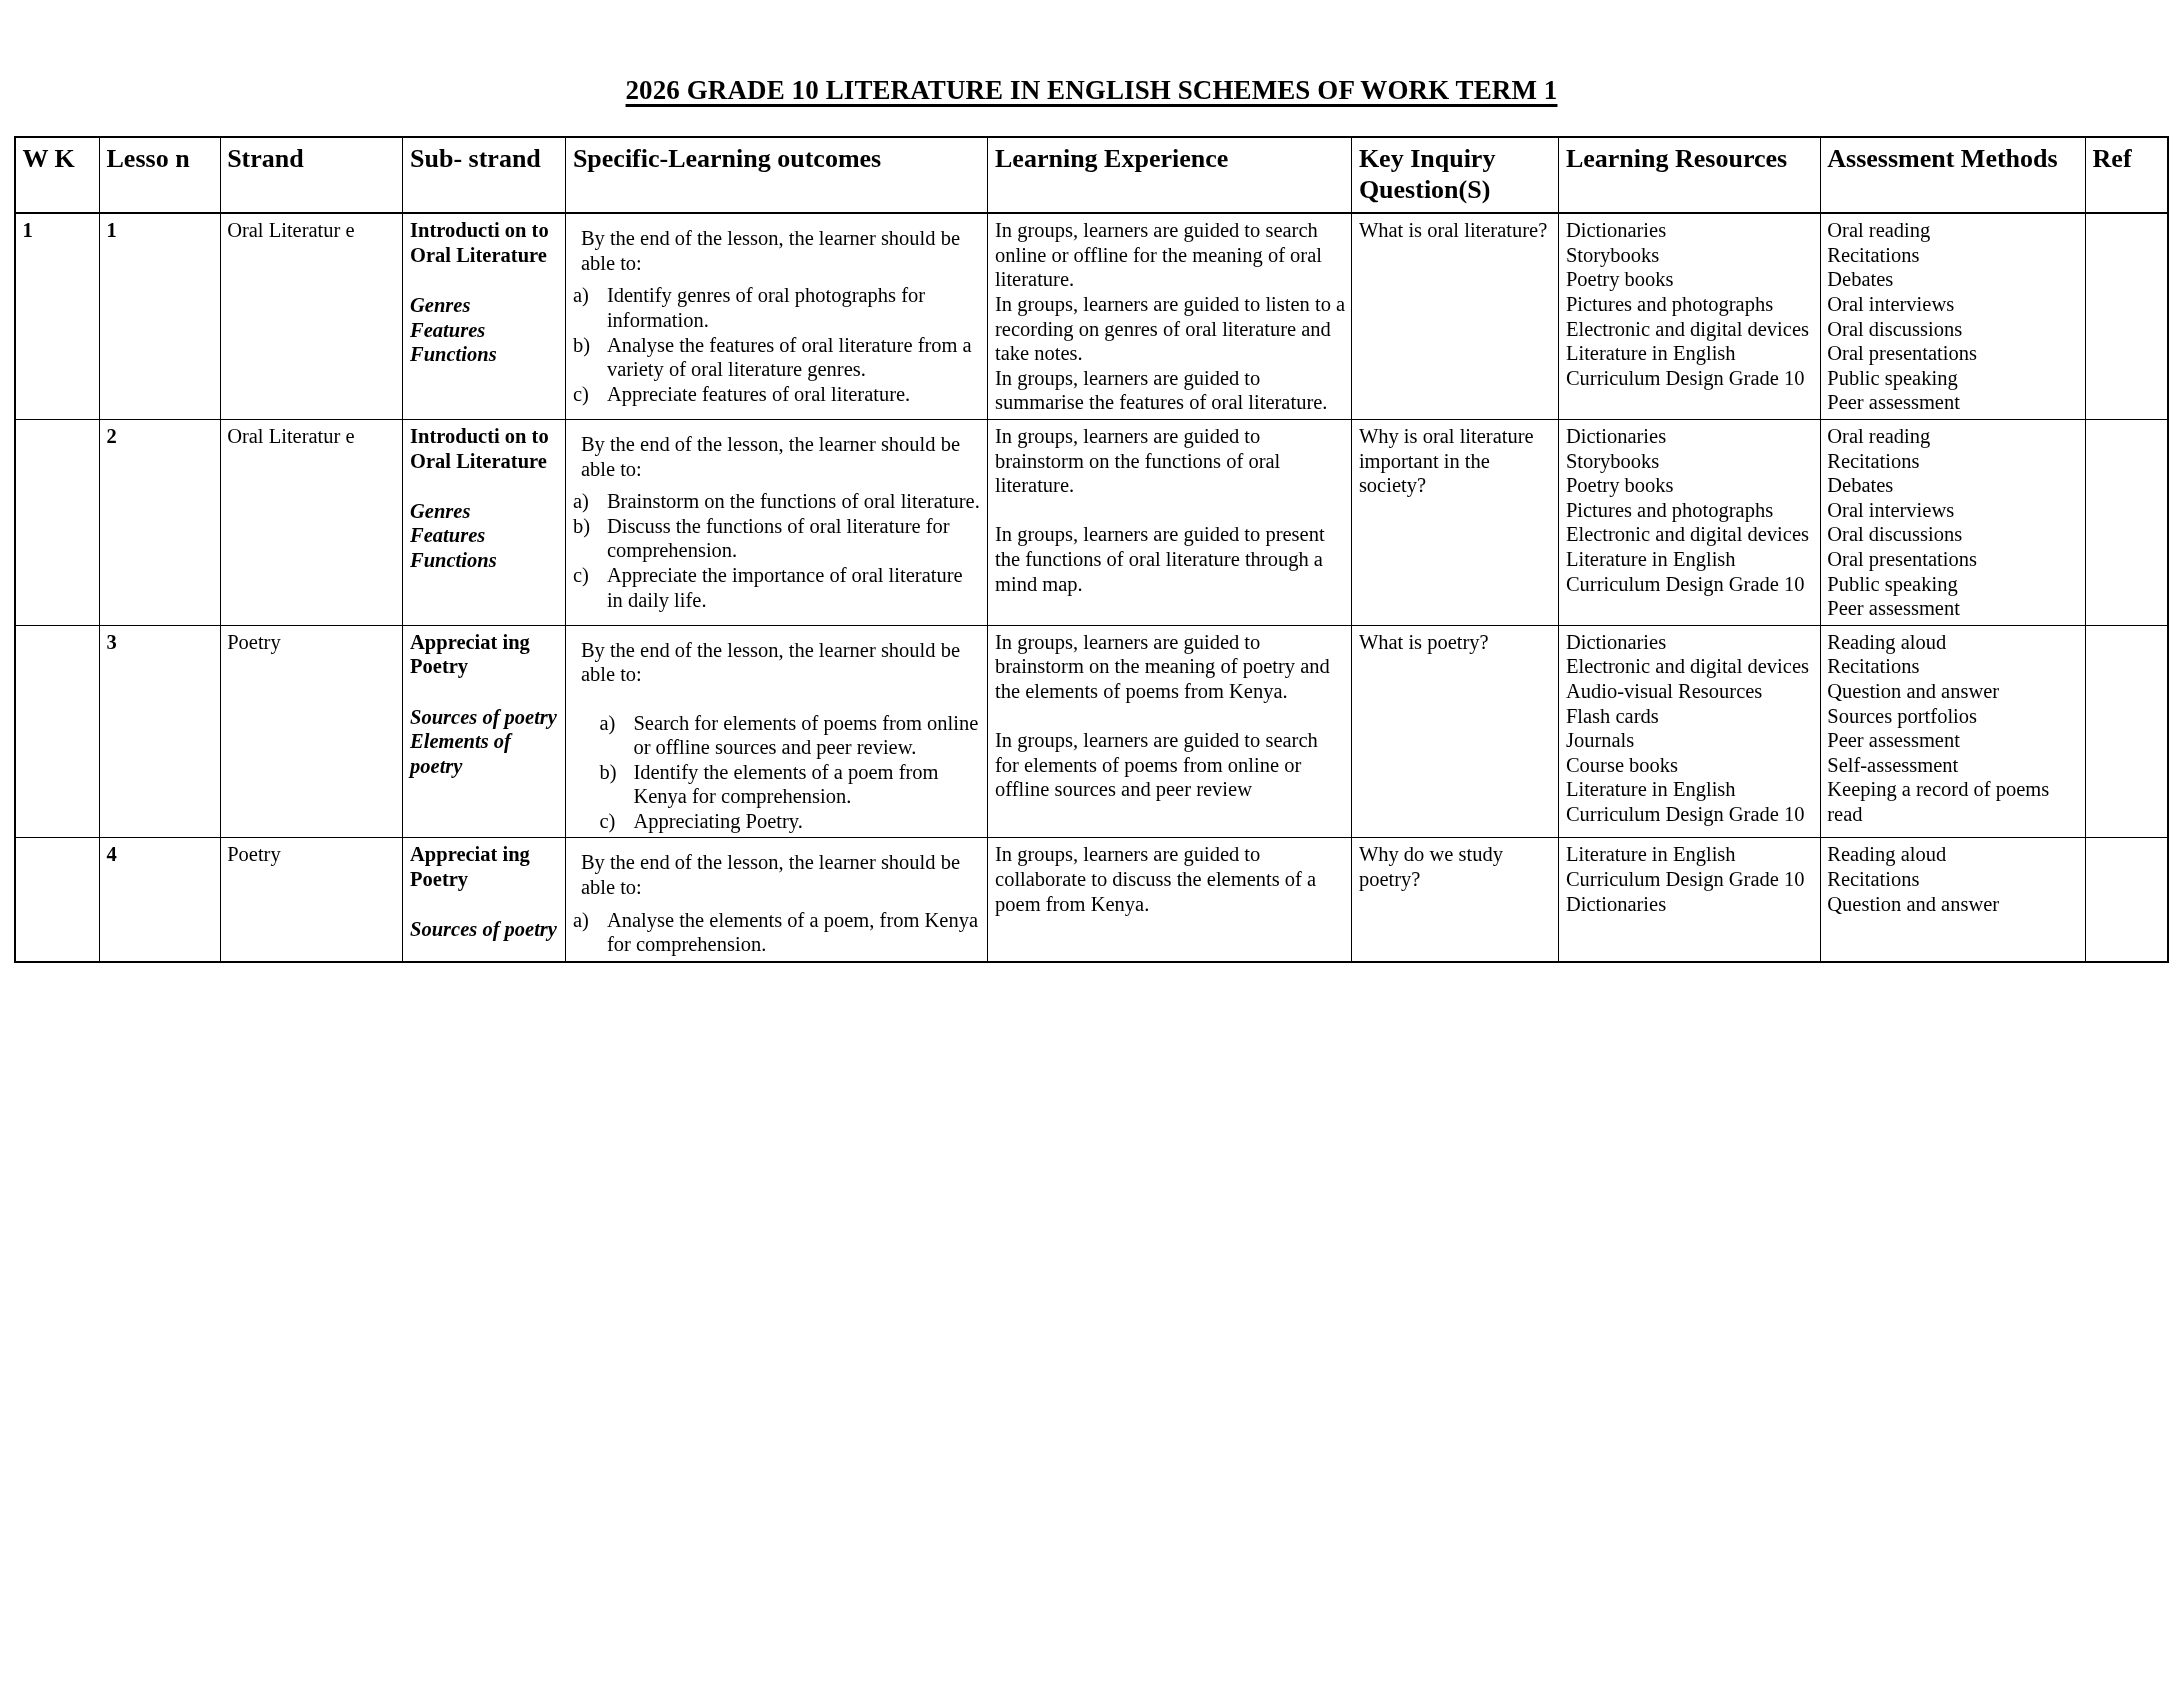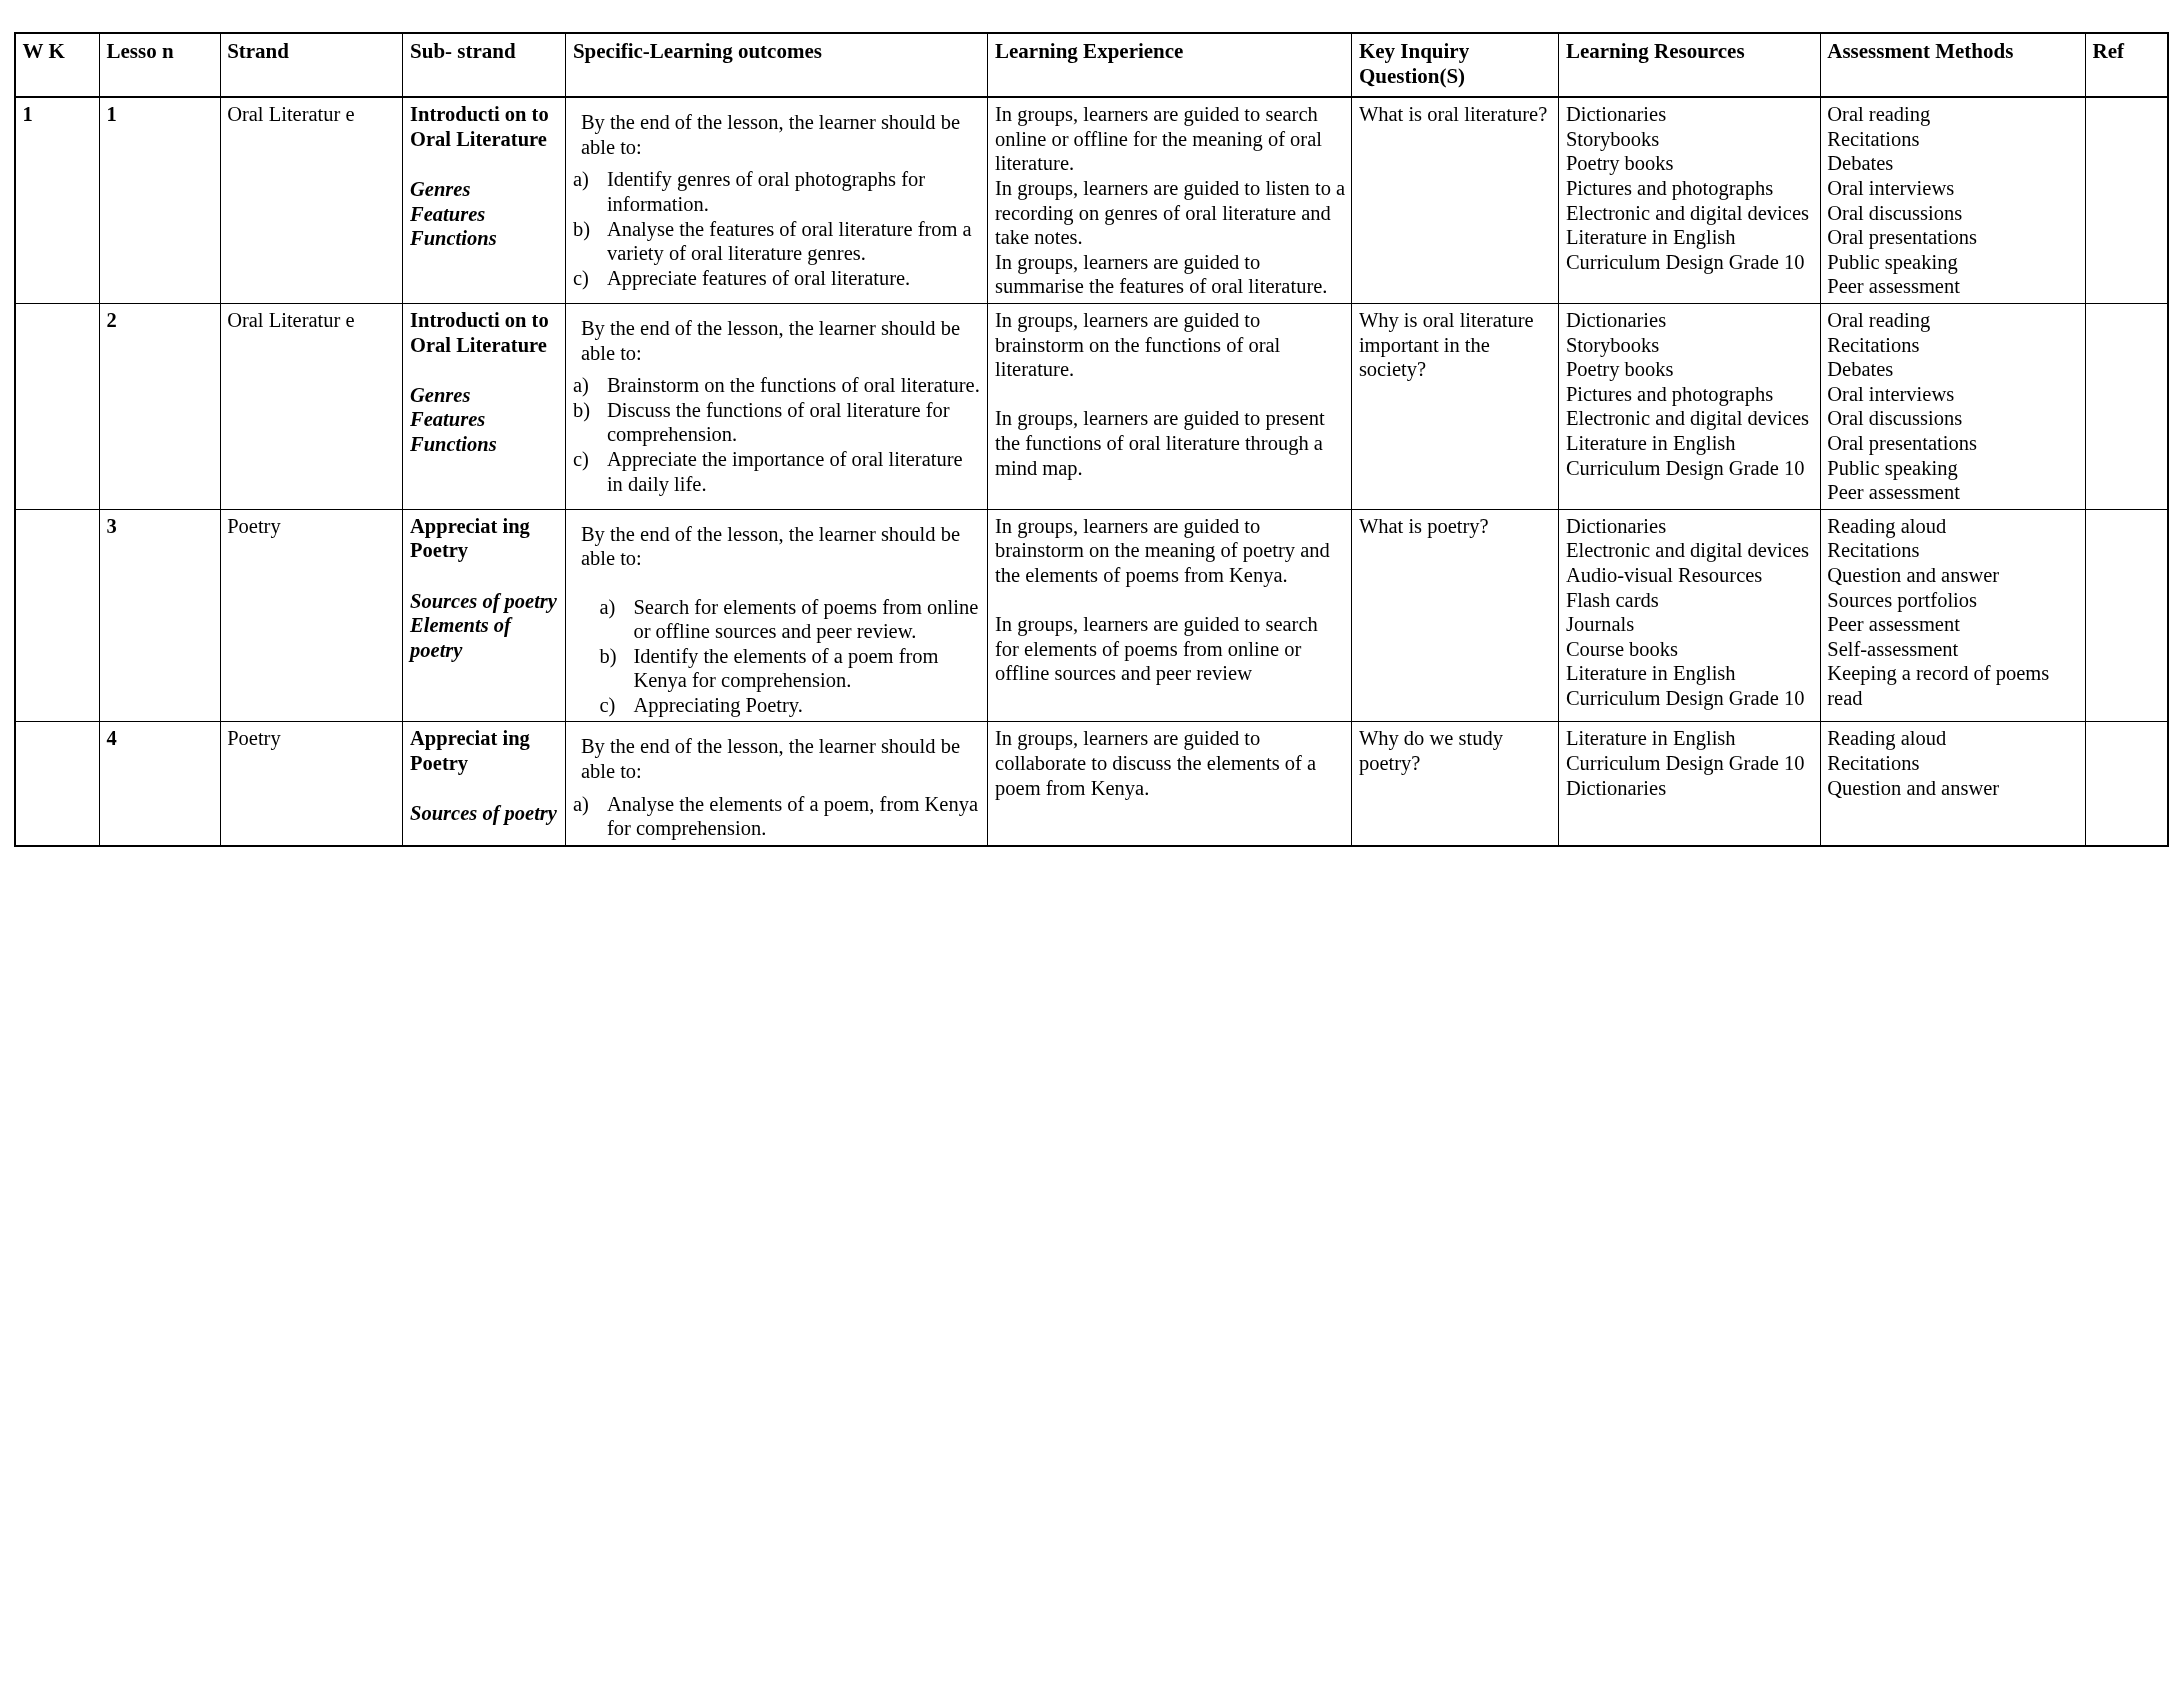--- a/index.html
+++ b/index.html
@@ -62,21 +62,21 @@
     vertical-align: top;
     padding: 4px 6px 4px 6.6px;
     font-size: 20.5px;
     line-height: 1.20;
     box-sizing: border-box;
     word-wrap: break-word;
     overflow-wrap: anywhere;
   }
   table.sow thead th {
     font-weight: bold;
-    font-size: 21px;
+    font-size: 26px;
     text-align: left;
     padding-top: 5.3px;
     padding-bottom: 6.6px;
   }
   table.sow thead tr { border-bottom: 2px solid #000; }
 
   
   col.c-wk   { width: 42px; }
   col.c-less { width: 60px; }
   col.c-str  { width: 91px; }
@@ -111,20 +111,21 @@
   .para { margin: 0; }
   .para + .para { margin-top: 0.0em; }
   .para.gap { margin-top: 1.2em; }
   .res-line { margin: 0; }
 </style>
 </head>
 <body>
 
 <div class="page">
 
+  <h1 class="doc-title"><span class="ul">2026 GRADE 10 LITERATURE IN ENGLISH SCHEMES OF WORK TERM 1</span></h1>
 
 
   <table class="sow">
     <colgroup>
       <col class="c-wk">
         <col class="c-less">
         <col class="c-str">
         <col class="c-sub">
       <col class="c-slo">
         <col class="c-le">

